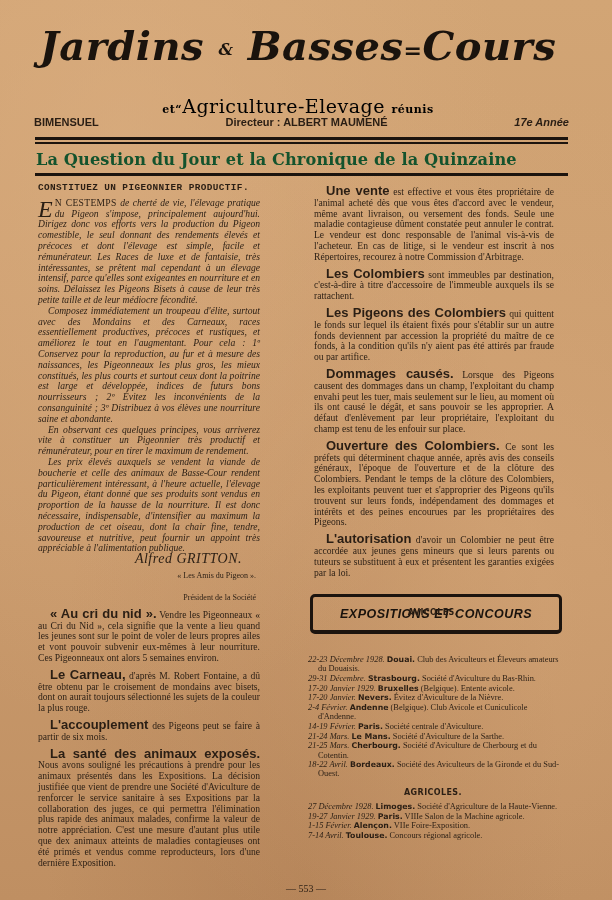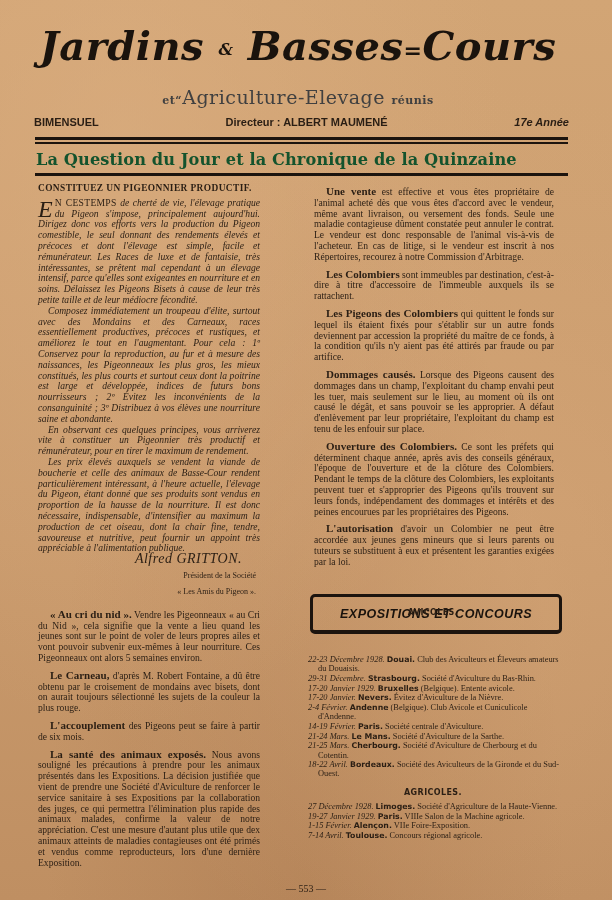--- a/index.html
+++ b/index.html
@@ -20,22 +20,22 @@
   
   .masthead { position: absolute; left: 28px; top: 22px; width: 540px; text-align: center; }
   .mast-title {
     font-family: "DejaVu Serif", serif; font-style: italic; font-weight: bold;
     font-size: 40px; letter-spacing: 0.5px; color: #1a130d; line-height: 48px;
     white-space: nowrap;
   }
   .mast-title .amp { font-size: 16px; vertical-align: middle; }
   .mast-title .eq { font-size: 22px; vertical-align: middle; }
   .mast-sub {
-    margin-top: 12px; font-family: "DejaVu Serif", serif; font-size: 19px;
-    color: #404040; letter-spacing: 0.5px; line-height: 22px; white-space: nowrap;
+    margin-top: 21px; font-family: "DejaVu Serif", serif; font-size: 19px;
+    color: #000000; letter-spacing: 0.5px; line-height: 22px; white-space: nowrap;
   }
   .mast-sub .small { font-size: 11px; font-weight: bold; }
   .infobar {
     position: absolute; left: 34px; top: 116px; width: 535px;
     display: flex; justify-content: space-between;
     font-family: "Liberation Sans", sans-serif; font-weight: bold; font-size: 11px;
   }
   .infobar .dir { }
   .infobar .year { font-style: italic; }
   .rule2 { position: absolute; left: 35px; width: 533px; background: #1c140e; }
@@ -44,23 +44,23 @@
     position: absolute; left: 36px; top: 150px; width: 532px;
     font-family: "DejaVu Serif", serif; font-weight: bold; font-size: 16.2px;
     white-space: nowrap; letter-spacing: 0.1px; color: #14532d;
   }
 
   
   .col { position: absolute; font-size: 9.6px; line-height: 10.8px; text-align: justify; }
   .col-left { left: 38px; top: 183px; width: 222px; }
   .col-right { left: 314px; top: 186px; width: 240px; }
   .col p { margin: 0 0 6px 0; text-indent: 12px; }
-  .col b { font-family: Liberation Serif, serif; font-size: 11px; }
+  .col b { font-family: Liberation Sans, sans-serif; font-size: 13px; }
   .headline {
-    font-family: Liberation Serif, serif; font-weight: bold; font-size: 9.4px;
+    font-family: Liberation Mono, monospace; font-weight: bold; font-size: 9.4px;
     letter-spacing: 0.4px; margin-bottom: 4px; white-space: nowrap;
   }
   .it { font-style: italic; }
   .dropcap { float: left; font-size: 24px; line-height: 20px; margin: 1px 2px 0 0; font-style: italic; }
   .lead-it p { margin: 0; }
   .lead-it .para { text-indent: 10px; margin: 0; }
   .sig { text-align: right; margin: 0; font-style: italic; font-size: 14px; letter-spacing: 0.5px; padding-right: 18px; }
   .sig-sub { text-align: right; margin: 0; font-size: 8px; line-height: 10px; padding-right: 4px; }
 
   
@@ -113,22 +113,22 @@
 
   <div class="col col-left">
     <div class="headline">CONSTITUEZ UN PIGEONNIER PRODUCTIF.</div>
     <div class="lead-it it">
       <p class="para" style="text-indent:0"><span class="dropcap">E</span><span style="font-style:normal;letter-spacing:0.3px">N CESTEMPS</span><span> de cherté de vie, l'élevage pratique du Pigeon s'impose, principalement aujourd'hui. Dirigez donc vos efforts vers la production du Pigeon comestible, le seul donnant des rendements élevés et précoces et dont l'élevage est simple, facile et rémunérateur. Les Races de luxe et de fantaisie, très intéressantes, se prêtent mal cependant à un élevage intensif, parce qu'elles sont exigeantes en nourriture et en soins. Délaissez les Pigeons Bisets à cause de leur très petite taille et de leur médiocre fécondité.</span></p>
       <p class="para">Composez immédiatement un troupeau d'élite, surtout avec des Mondains et des Carneaux, races essentiellement productives, précoces et rustiques, et améliorez le tout en l'augmentant. Pour cela : 1º Conservez pour la reproduction, au fur et à mesure des naissances, les Pigeonneaux les plus gros, les mieux constitués, les plus courts et surtout ceux dont la poitrine est large et développée, indices de futurs bons nourrisseurs ; 2º Évitez les inconvénients de la consanguinité ; 3º Distribuez à vos élèves une nourriture saine et abondante.</p>
       <p class="para">En observant ces quelques principes, vous arriverez vite à constituer un Pigeonnier très productif et rémunérateur, pour en tirer le maximum de rendement.</p>
       <p class="para">Les prix élevés auxquels se vendent la viande de boucherie et celle des animaux de Basse-Cour rendent particulièrement intéressant, à l'heure actuelle, l'élevage du Pigeon, étant donné que ses produits sont vendus en proportion de la hausse de la nourriture. Il est donc nécessaire, indispensable, d'intensifier au maximum la production de cet oiseau, dont la chair fine, tendre, savoureuse et nutritive, peut fournir un appoint très appréciable à l'alimentation publique.</p>
     </div>
     <p class="sig">Alfred GRITTON.</p>
+    <p class="sig-sub" style="margin-bottom:12px">« Les Amis du Pigeon ».</p>
     <p class="sig-sub">Président de la Société</p>
-    <p class="sig-sub" style="margin-bottom:12px">« Les Amis du Pigeon ».</p>
 
     <p><b>« Au cri du nid ».</b><span> Vendre les Pigeonneaux « au Cri du Nid », cela signifie que la vente a lieu quand les jeunes sont sur le point de voler de leurs propres ailes et vont pouvoir subvenir eux-mêmes à leur nourriture. Ces Pigeonneaux ont alors 5 semaines environ.</span></p>
     <p><b>Le Carneau,</b><span> d'après M. Robert Fontaine, a dû être obtenu par le croisement de mondains avec bisets, dont on aurait toujours sélectionné les sujets de la couleur la plus rouge.</span></p>
     <p><b>L'accouplement</b><span> des Pigeons peut se faire à partir de six mois.</span></p>
     <p><b>La santé des animaux exposés.</b><span> Nous avons souligné les précautions à prendre pour les animaux présentés dans les Expositions. La décision justifiée que vient de prendre une Société d'Aviculture de renforcer le service sanitaire à ses Expositions par la collaboration des juges, ce qui permettra l'élimination plus rapide des animaux malades, confirme la valeur de notre appréciation. C'est une mesure d'autant plus utile que dex animaux atteints de maladies contagieuses ont été primés et vendus comme reproducteurs, lors d'une dernière Exposition.</span></p>
   </div>
 
   <div class="col col-right">
     <p><b>Une vente</b><span> est effective et vous êtes propriétaire de l'animal acheté dès que vous êtes d'accord avec le vendeur, même avant livraison, ou versement des fonds. Seule une maladie contagieuse dûment constatée peut annuler le contrat. Le vendeur est donc responsable de l'animal vis-à-vis de l'acheteur. En cas de litige, si le vendeur est inscrit à nos Répertoires, recourez à notre Commission d'Arbitrage.</span></p>
     <p><b>Les Colombiers</b><span> sont immeubles par destination, c'est-à-dire à titre d'accessoire de l'immeuble auxquels ils se rattachent.</span></p>

